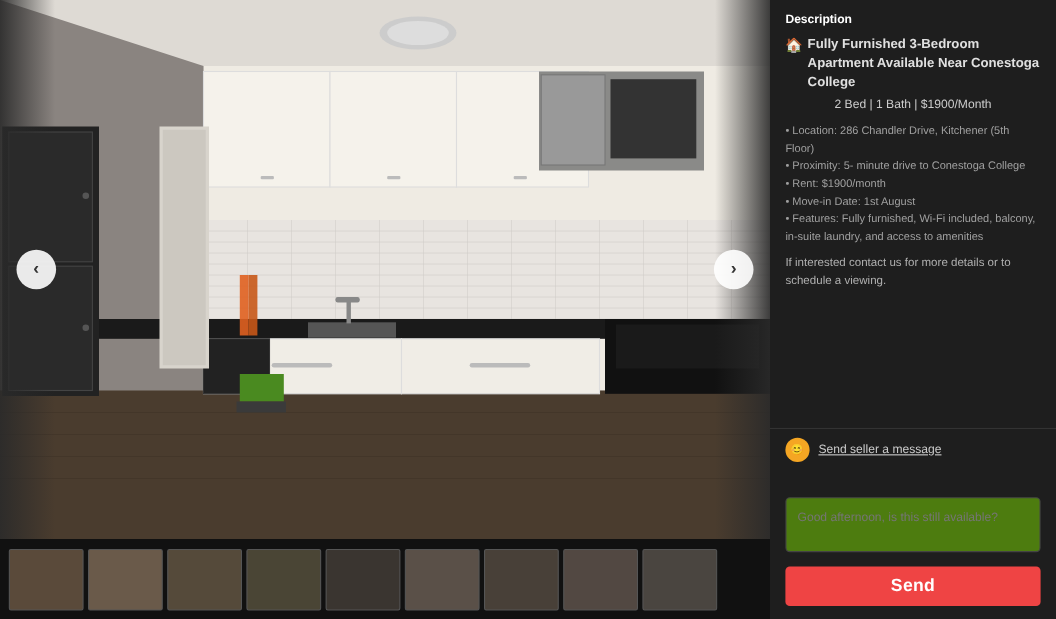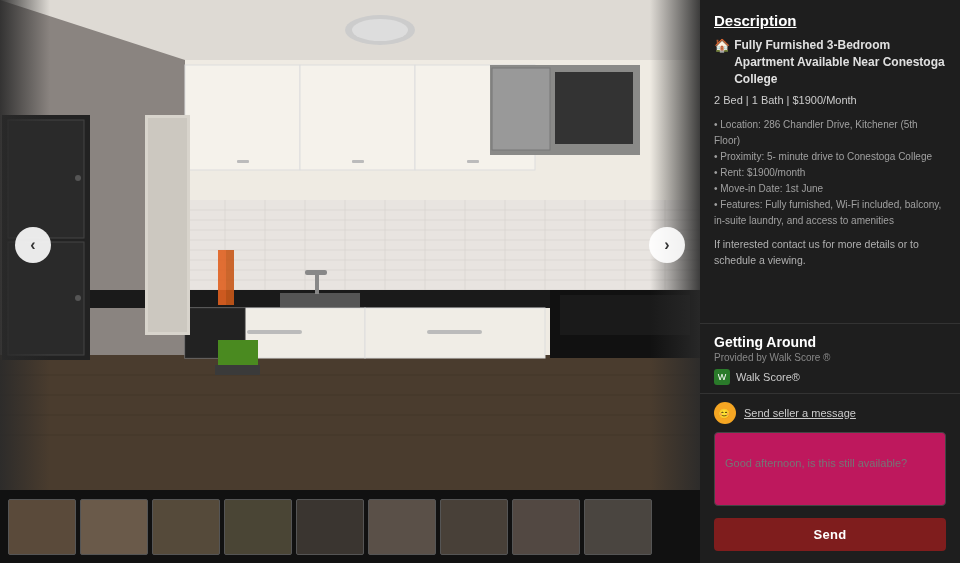--- a/index.html
+++ b/index.html
@@ -96,25 +96,24 @@
       overflow-y: auto;
       padding: 12px 14px;
       border-bottom: 1px solid #333;
     }
 
     .description-section::-webkit-scrollbar { width: 4px; }
     .description-section::-webkit-scrollbar-track { background: #111; }
     .description-section::-webkit-scrollbar-thumb { background: #444; }
 
     .section-title {
-      font-size: 15px;
+      font-size: 11px;
       font-weight: bold;
       color: #fff;
       margin-bottom: 8px;
-      text-decoration: underline;
     }
 
     .listing-title-line {
       display: flex;
       align-items: flex-start;
       gap: 4px;
       margin-bottom: 6px;
     }
 
     .house-icon {
@@ -128,20 +127,21 @@
       color: #e0e0e0;
       line-height: 1.4;
       font-weight: 600;
     }
 
     .listing-subtitle {
       font-size: 11px;
       color: #ccc;
       margin-bottom: 8px;
       line-height: 1.4;
+      text-align: center;
     }
 
     .listing-body {
       font-size: 10.5px;
       color: #b0b0b0;
       line-height: 1.5;
       margin-bottom: 8px;
     }
 
     .listing-details {
@@ -225,39 +225,40 @@
     }
 
     .message-prompt {
       font-size: 11px;
       color: #ccc;
       text-decoration: underline;
     }
 
     .message-input {
       width: 100%;
-      background: #be185d;
+      background: #4d7c0f;
       border: 1px solid #444;
       border-radius: 4px;
       color: #e0e0e0;
       font-size: 11px;
-      padding: 24px 10px;
+      padding: 12px 10px;
       margin-bottom: 8px;
       resize: none;
       font-family: Arial, sans-serif;
+      margin-top: 24px;
     }
 
     .send-button {
       width: 100%;
-      background: #7f1d1d;
+      background: #ef4444;
       color: white;
       border: none;
       border-radius: 4px;
       padding: 9px;
-      font-size: 13px;
+      font-size: 16px;
       font-weight: 600;
       cursor: pointer;
       letter-spacing: 0.3px;
     }
   </style>
 </head>
 <body>
 
 <div class="image-viewer">
   <div class="main-image">
@@ -399,39 +400,29 @@
       <span class="house-icon">🏠</span>
       <span class="listing-title">Fully Furnished 3-Bedroom Apartment Available Near Conestoga College</span>
     </div>
 
     <div class="listing-subtitle">2 Bed | 1 Bath | $1900/Month</div>
 
 
     <div class="listing-details" style="white-space:pre-line;">• Location: 286 Chandler Drive, Kitchener (5th Floor)
 • Proximity: 5- minute drive to    Conestoga College
 • Rent: $1900/month
-• Move-in Date: 1st June
+• Move-in Date: 1st August
 • Features: Fully furnished, Wi-Fi included, balcony, in-suite laundry, and access to amenities</div>
 
     <div class="listing-cta">
       <span>If interested contact us for more details or to schedule a viewing.</span>
       
     </div>
   </div>
 
-  <div class="getting-around-section">
-    <div class="getting-around-title">Getting Around</div>
-    <div class="walk-score-provider">Provided by Walk Score ®</div>
-    <div class="walk-score-row">
-      <div class="walk-score-icon">
-        <span style="font-size:9px;">W</span>
-      </div>
-      <span class="walk-score-label">Walk Score®</span>
-    </div>
-  </div>
 
   <div class="message-section">
     <div class="message-header">
       <div class="avatar-circle">
         <span>😊</span>
       </div>
       <span class="message-prompt">Send seller a message</span>
     </div>
     <textarea class="message-input" rows="2" placeholder="Good afternoon, is this still available?" style=""></textarea>
     <button class="send-button">Send</button>

